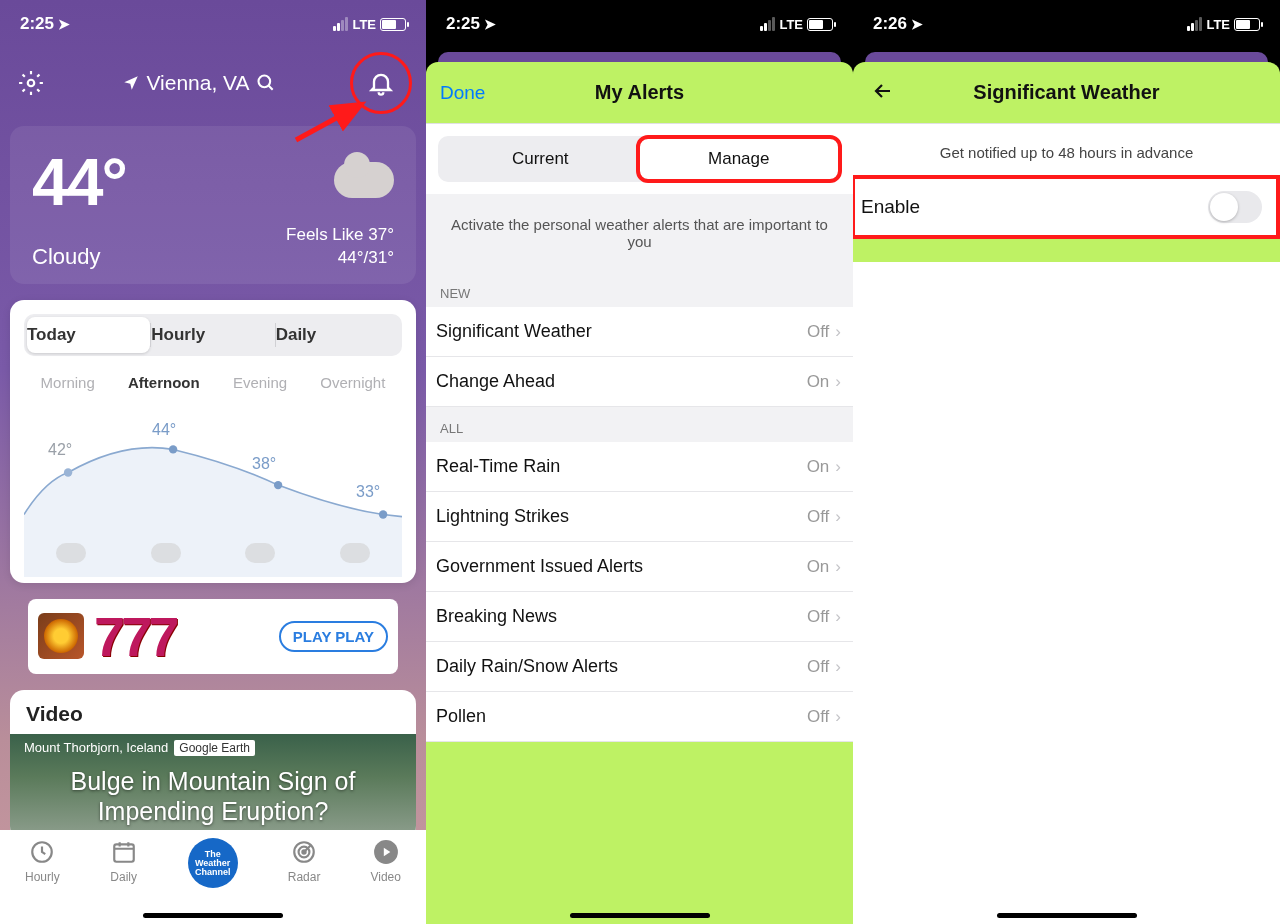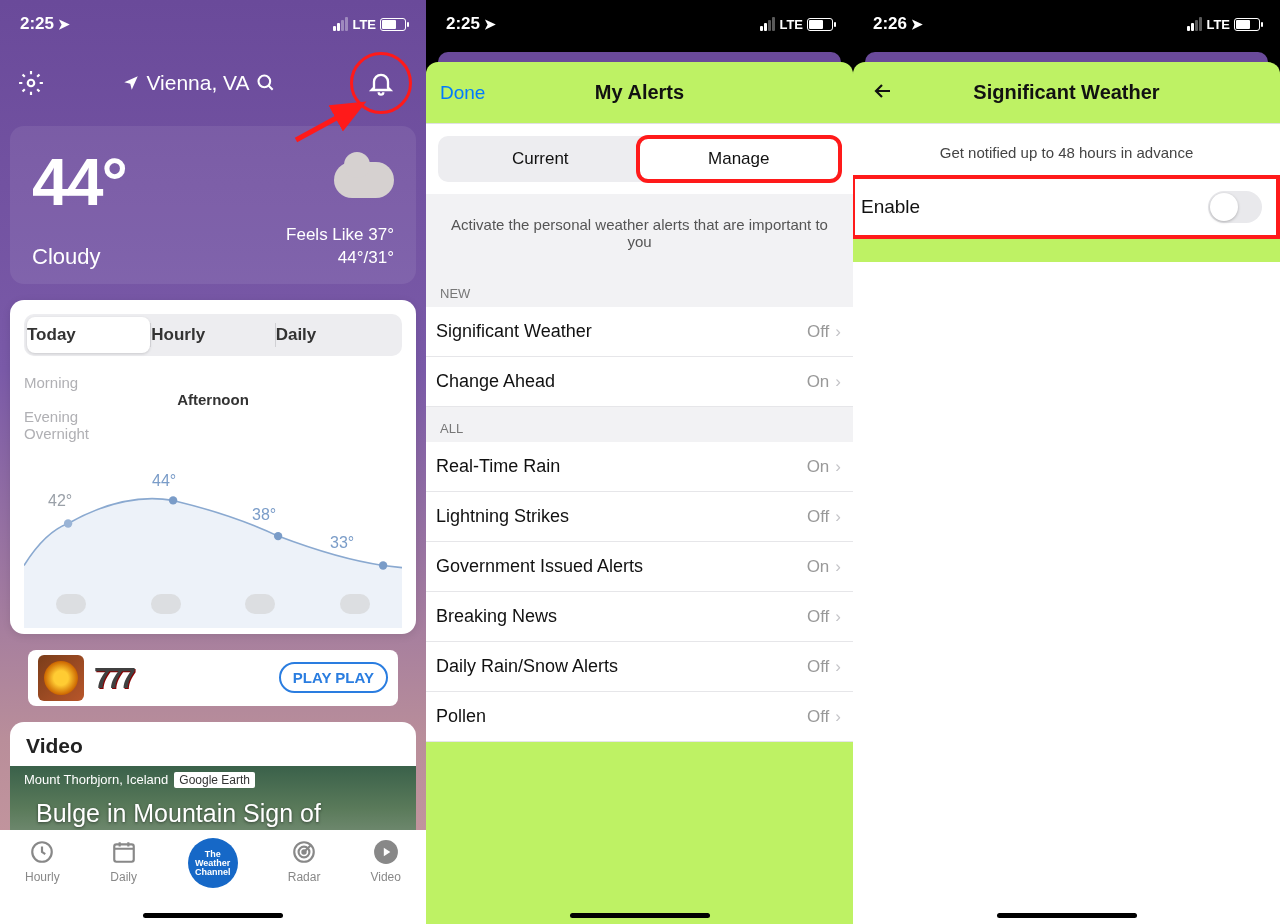--- a/index.html
+++ b/index.html
@@ -34,37 +34,37 @@
 .cloud-shape { width: 60px; height: 36px; background: #d6d1d0; border-radius: 18px; position: relative; margin-top:18px;}
 .cloud-shape::before { content:''; position:absolute; width:26px; height:26px; background:#d6d1d0; border-radius:50%; top:-10px; left:10px;}
 .cur-bottom { display:flex; justify-content:space-between; align-items:flex-end; margin-top:4px;}
 .cond { font-size:22px; font-weight:500;}
 .feels { text-align:right; font-size:17px; line-height:1.35;}
 .forecast-card { margin: 16px 10px; background:#fff; border-radius:14px; padding:14px; box-shadow:0 2px 8px rgba(0,0,0,0.1);}
 .seg-control { display:flex; background:#ededf0; border-radius:10px; padding:3px;}
 .seg-btn { flex:1; text-align:left; padding:8px 0; font-size:17px; font-weight:600; color:#333; border-radius:8px;}
 .seg-btn.active { background:#fff; box-shadow:0 1px 3px rgba(0,0,0,0.15);}
 .seg-sep { width:1px; background:#d0d0d4; margin:6px 0;}
-.dayparts { display:flex; justify-content:space-around; margin-top:18px; font-size:15px; color:#b0b0b4;flex-direction:column;}
+.dayparts { display:flex; justify-content:space-around; margin-top:18px; font-size:15px; color:#b0b0b4;}
 .dayparts .active { color:#333; font-weight:600;text-align:center;}
 .chart-area { position:relative; height:170px; margin-top:8px;}
 .chart-svg { position:absolute; inset:0; }
 .miniicons { display:flex; justify-content:space-around; position:absolute; bottom:6px; left:0; right:0;}
 .miniicon { width:30px; height:20px; background:#d0d0d0; border-radius:10px; opacity:0.6;}
 .ad-card { margin:6px 28px; background:#fff; border-radius:8px; display:flex; align-items:center; padding:5px 10px; gap:10px;}
 .ad-badge{width:46px;height:46px;background:linear-gradient(135deg,#7a3d1a,#b8562a);border-radius:6px;position:relative;}
 .ad-badge::after{content:'';position:absolute;inset:6px;border-radius:50%;background:radial-gradient(circle,#ffcc33 30%,#cc6600 70%);}
-.sevens{flex:1;font-size:30px;font-weight:900;color:#404040;letter-spacing:-4px;text-shadow:1px 1px 0 #800;}
+.sevens{flex:1;font-size:56px;font-weight:900;color:#be185d;letter-spacing:-4px;text-shadow:1px 1px 0 #800;}
 .play-btn{border:2px solid #2a7de0;border-radius:18px;padding:5px 12px;color:#2a7de0;font-weight:700;font-size:15px;}
 .video-card{margin:16px 10px 0;background:#fff;border-radius:14px;overflow:hidden;position:relative;height:150px;}
 .video-title{padding:12px 16px;font-size:21px;font-weight:700;color:#222;}
 .video-thumb{position:absolute;left:0;right:0;top:44px;bottom:0;background:linear-gradient(180deg,#3a614a 0%,#5a7a5a 40%,#90a090 100%);display:flex;align-items:flex-end;padding:14px 26px;}
 .thumb-loc{position:absolute;top:6px;left:14px;color:#fff;font-size:13px;display:flex;gap:6px;align-items:center;}
 .ge-badge{background:#fff;color:#333;padding:1px 5px;font-size:12px;border-radius:2px;}
-.headline{color:#fff;font-size:25px;font-weight:500;line-height:1.2;text-shadow:0 1px 3px rgba(0,0,0,0.5);}
+.headline{color:#fff;font-size:25px;font-weight:500;line-height:1.2;text-shadow:0 1px 3px rgba(0,0,0,0.5);text-align:center;}
 .tab-bar{position:absolute;bottom:0;left:0;right:0;height:94px;background:#fff;display:flex;justify-content:space-around;align-items:flex-start;padding-top:8px;}
 .tab-item{display:flex;flex-direction:column;align-items:center;gap:4px;color:#888;font-size:12px;}
 .tab-icon{width:28px;height:28px;display:flex;align-items:center;justify-content:center;}
 .tab-center{width:50px;height:50px;border-radius:50%;background:#1668c7;color:#fff;display:flex;align-items:center;justify-content:center;font-size:9px;font-weight:700;text-align:center;line-height:1;}
 .home-ind{position:absolute;bottom:6px;left:50%;transform:translateX(-50%);width:140px;height:5px;background:#000;border-radius:3px;}
 
 
 .modal-peek{height:10px;background:#6a4a9a;margin:8px 12px 0;border-radius:12px 12px 0 0;}
 .modal{background:#bef264;position:absolute;top:62px;left:0;right:0;bottom:0;border-radius:12px 12px 0 0;overflow:hidden;}
 .nav-bar{display:flex;align-items:center;height:62px;padding:0 14px;position:relative;border-bottom:1px solid #e0e0e3;}
@@ -179,21 +179,21 @@
         <path d="M0 110 Q20 78 42 70 Q95 40 142 48 Q200 62 242 82 Q300 104 342 110 L360 112 L360 170 L0 170 Z" fill="#e6edf6" opacity="0.7"></path>
         <path d="M0 110 Q20 78 42 70 Q95 40 142 48 Q200 62 242 82 Q300 104 342 110 L360 112" fill="none" stroke="#8aa9d0" stroke-width="1.5"></path>
         <circle cx="42" cy="70" r="4" fill="#9ab4d6"></circle>
         <circle cx="142" cy="48" r="4" fill="#7a9cc8"></circle>
         <circle cx="242" cy="82" r="4" fill="#7a9cc8"></circle>
         <circle cx="342" cy="110" r="4" fill="#7a9cc8"></circle>
       </svg>
       <span style="position:absolute;left:24px;top:42px;color:#9aa0a8;font-size:16px">42°</span>
       <span style="position:absolute;left:128px;top:22px;color:#7a9cc8;font-size:16px">44°</span>
       <span style="position:absolute;left:228px;top:56px;color:#7a9cc8;font-size:16px">38°</span>
-      <span style="position:absolute;left:306px;top:84px;color:#7a9cc8;font-size:16px">33°</span>
+      <span style="position:absolute;left:332px;top:84px;color:#7a9cc8;font-size:16px">33°</span>
       <div class="miniicons">
           <div class="miniicon"></div>
           <div class="miniicon"></div>
           <div class="miniicon"></div>
           <div class="miniicon"></div>
         </div>
     </div>
   </div>
 
   <div class="ad-card">

